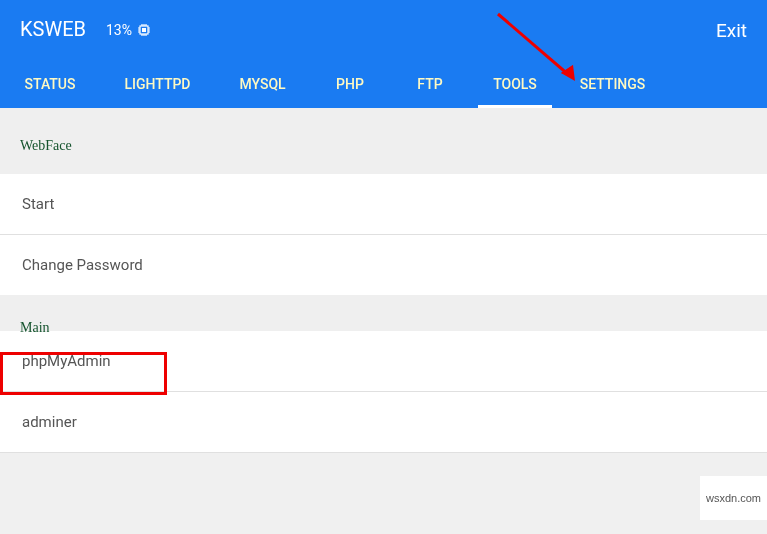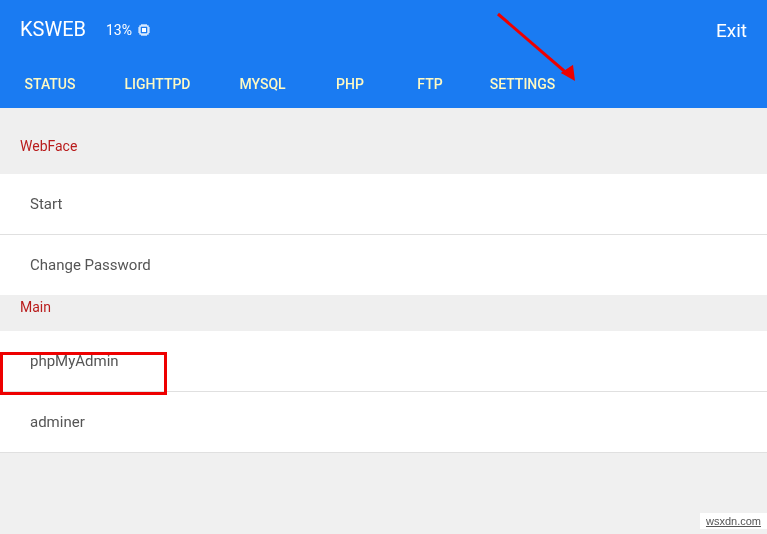--- a/index.html
+++ b/index.html
@@ -84,74 +84,74 @@
     .tab-php { width: 80px; }
     .tab-ftp { width: 80px; }
     .tab-tools { width: 90px; }
     .tab-settings { width: 105px; }
 
     .content {
       background: #efefef;
       padding-top: 30px;
     }
     .section-label {
-      color: #b91c1c;
+      color: #14532d;
       font-size: 14px;
       padding: 0 20px;
       margin-bottom: 20px;
+      font-family: Liberation Serif, serif;
     }
     .list {
       background: #fff;
     }
     .list-item {
       height: 60px;
       display: flex;
       align-items: center;
-      padding: 0 30px;
+      padding: 0 22px;
       color: #555;
       font-size: 15px;
       position: relative;
     }
     .divider {
       height: 1px;
       background: #e0e0e0;
       margin-left: 0;
     }
     .gap {
       height: 36px;
       background: #efefef;
-      padding-top: 4px;
+      padding-top: 25px;
     }
 
     
     .arrow {
       position: absolute;
       top: 9px;
       left: 493px;
       pointer-events: none;
     }
     .highlight {
       position: absolute;
       top: 352px;
       left: 0;
       width: 167px;
       height: 43px;
       border: 3px solid #ee0000;
       pointer-events: none;
     }
     .watermark {
       position: absolute;
-      bottom: 5px;
+      bottom: 14px;
       right: 0;
       background: #fff;
       color: #555;
       font-size: 11px;
-      padding: 2px 6px;
+      padding: 16px 6px;
       font-family: Arial, sans-serif;
-      text-decoration: underline;
     }
   </style>
 </head>
 <body>
 
 <div class="header">
   <div class="top-bar">
     <span class="app-title">KSWEB</span>
     <span class="battery-group">
       <span>13%</span>
@@ -175,20 +175,21 @@
       </span>
     </span>
     <span class="exit">Exit</span>
   </div>
   <div class="tabs">
     <div class="tab tab-status">STATUS</div>
     <div class="tab tab-lighttpd">LIGHTTPD</div>
     <div class="tab tab-mysql">MYSQL</div>
     <div class="tab tab-php">PHP</div>
     <div class="tab tab-ftp">FTP</div>
+    <div class="tab tab-tools selected">TOOLS</div>
     <div class="tab tab-settings">SETTINGS</div>
   </div>
 </div>
 
 <div class="content">
   <div class="section-label">WebFace</div>
   <div class="list">
     <div class="list-item">
       <span>Start</span>
     </div>

